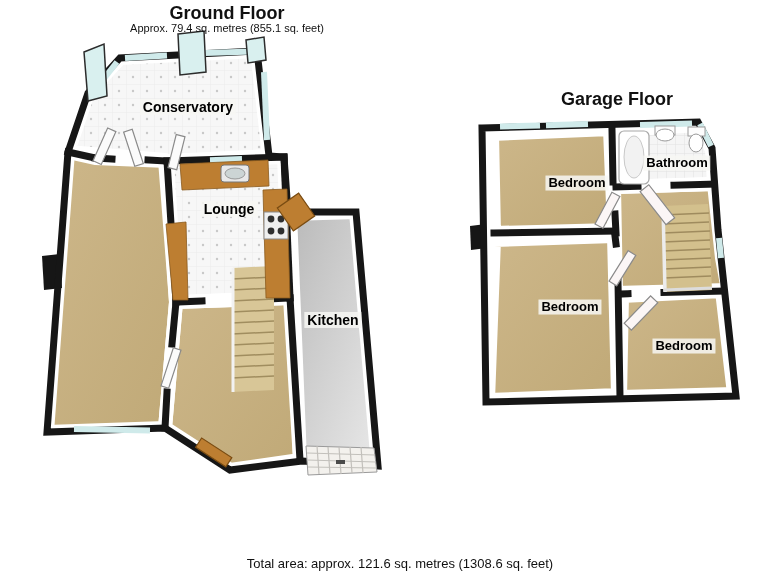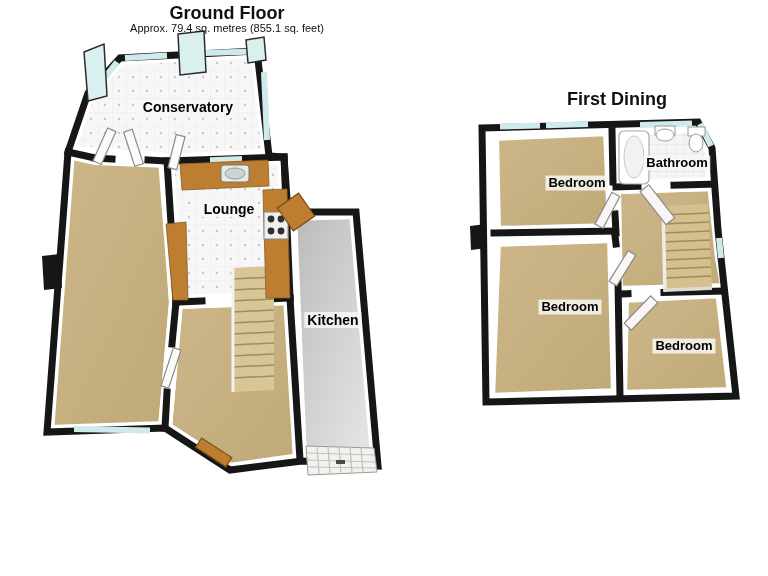--- a/index.html
+++ b/index.html
@@ -211,26 +211,27 @@
       <rect x="618" y="250" width="9" height="36" fill="#fbf6f6" stroke="#8a8a8a" stroke-width="1.2" transform="rotate(32 622 268)"></rect>
       <rect x="636" y="294" width="10" height="38" fill="#fbf6f6" stroke="#8a8a8a" stroke-width="1.2" transform="rotate(44 641 313)"></rect>
     </g>
   </g>
 </svg>
 
 <div class="overlay">
   <div class="plan-title" style="left:211px;top:13px;">Ground Floor</div>
   <div class="plan-subtitle" style="left:211px;top:28px;">Approx. 79.4 sq. metres (855.1 sq. feet)</div>
 
-  <div class="plan-title" style="left:601px;top:99px;">First Dining</div>
+  <div class="plan-title" style="left:601px;top:99px;">Garage Floor</div>
 
   <div class="room-label big" style="left:172px;top:107px;">Conservatory</div>
   <div class="room-label big" style="left:213px;top:209px;">Lounge</div>
   <div class="room-label big" style="left:317px;top:320px;">Kitchen</div>
 
   <div class="room-label" style="left:561px;top:183px;">Bedroom</div>
   <div class="room-label" style="left:661px;top:163px;">Bathroom</div>
   <div class="room-label" style="left:554px;top:307px;">Bedroom</div>
   <div class="room-label" style="left:668px;top:346px;">Bedroom</div>
 
+  <div class="footer-text" style="left:384px;top:563px;">Total area: approx. 121.6 sq. metres (1308.6 sq. feet)</div>
 </div>
 
 </div>
 
 </body></html>

